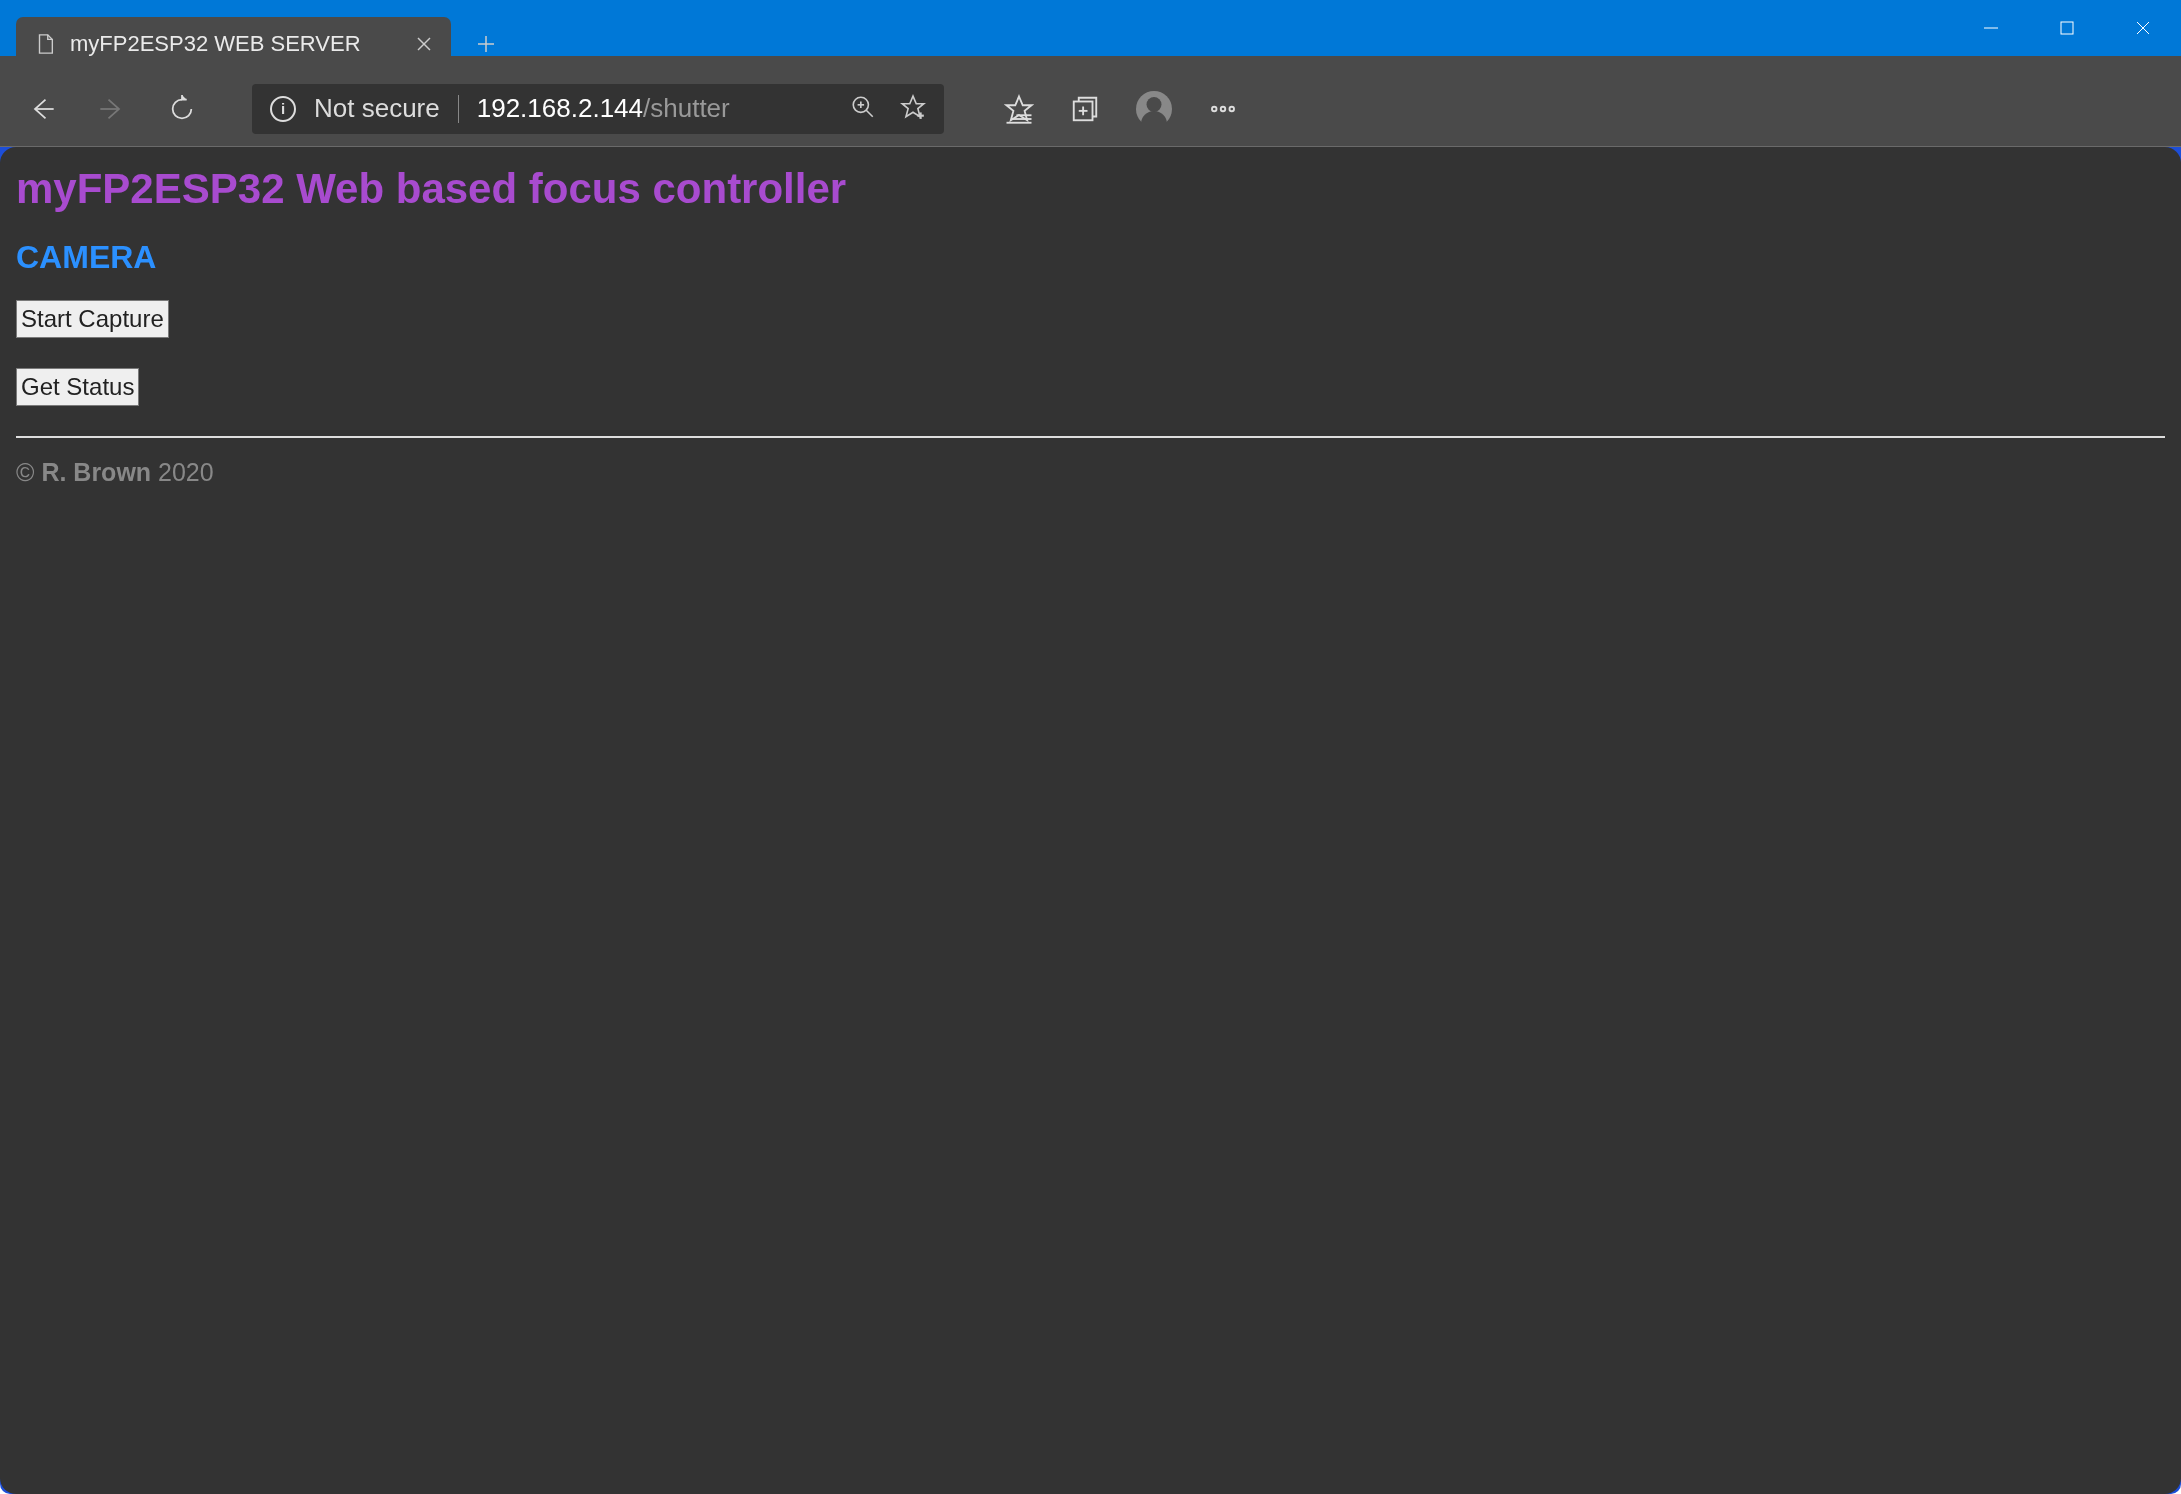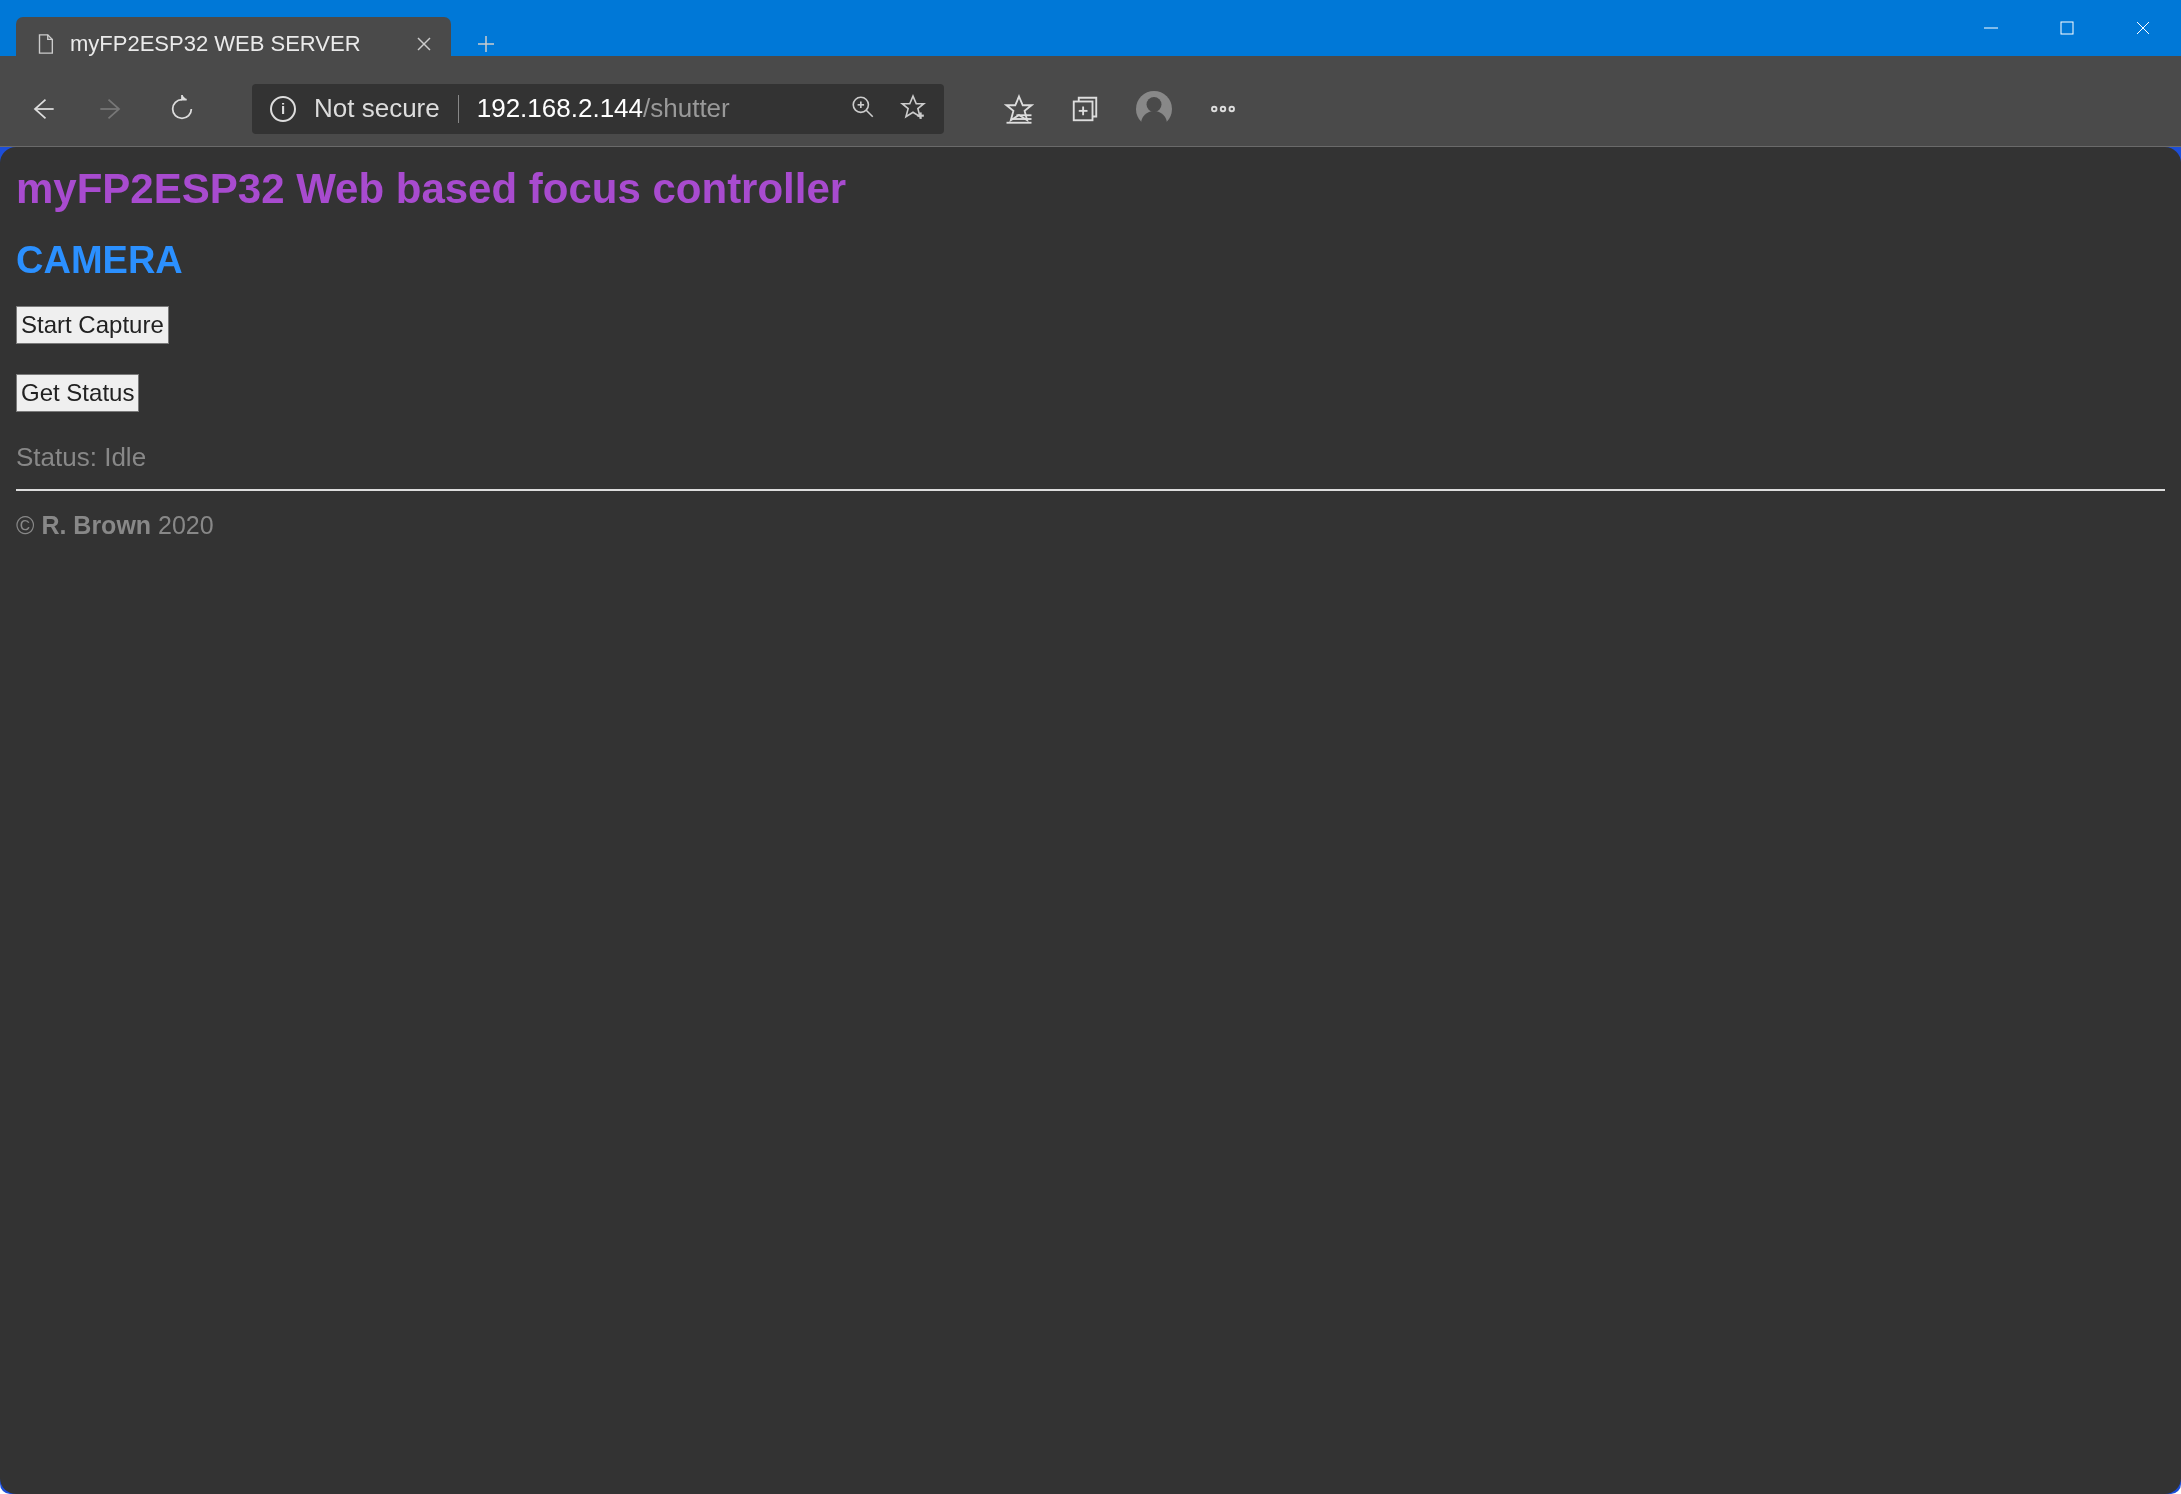--- a/index.html
+++ b/index.html
@@ -36,21 +36,21 @@
     
     .right-icons { display:flex; align-items:center; gap: 36px; margin-left: 30px; }
     .right-icons > div { display:flex; align-items:center; justify-content:center; }
     .right-icons svg { stroke:#ddd; stroke-width:1.5; fill:none; width:30px; height:30px;}
     .avatar-wrap { position:relative; width:36px; height:36px; border-radius:50%; background:#888;}
     .avatar-head { position:absolute; width:15px; height:15px; background:#4a4a4a; border-radius:50%; left:50%; top:6px; transform:translateX(-50%);}
     .avatar-body { position:absolute; width:26px; height:18px; background:#4a4a4a; border-radius: 13px 13px 0 0; left:50%; bottom:-2px; transform:translateX(-50%);}
 
     .page { flex:1; background: #333333; padding: 18px 16px; color: #888; font-size: 24px; overflow:auto;border-radius:16px;}
     .page h1 { color: #a84bcf; font-size: 42px; font-weight: bold; margin-bottom: 26px; }
-    .page h2 { color: #2b90ff; font-size: 38px; font-weight: bold; margin-bottom: 24px;}
+    .page h2 { color: #2b90ff; font-size: 32px; font-weight: bold; margin-bottom: 24px;}
     .page button { background: #efefef; border: 1px solid #7a7a7a; font-size: 24px; padding: 4px 4px; color:#222; font-family: Arial, sans-serif; display:block; margin-bottom: 30px; cursor:pointer;}
     .status-line { font-size: 26px; color:#888; margin-bottom: 16px; margin-top: 10px;}
     .page hr { border: none; border-top: 2px solid #ddd; margin: 12px 0 20px 0; }
     .footer-line { font-size: 25px; color:#888; margin-bottom: 22px;}
     .copy { font-size: 25px; color:#888;}
     .copy .author { font-weight:bold; }
   </style>
 </head>
 <body>
 
@@ -178,24 +178,20 @@
           </svg>
       </div>
     </div>
   </div>
 
   <div class="page">
     <h1>myFP2ESP32 Web based focus controller</h1>
     <h2>CAMERA</h2>
     <button>Start Capture</button>
     <button>Get Status</button>
-    <div class="status-line">
-      <span>Status:</span>
-      <span>Idle</span>
-    </div>
     <hr>
     <div class="copy">
       <span>©</span>
       <span class="author">R. Brown</span>
       <span>2020</span>
     </div>
   </div>
 
 </div>
 

